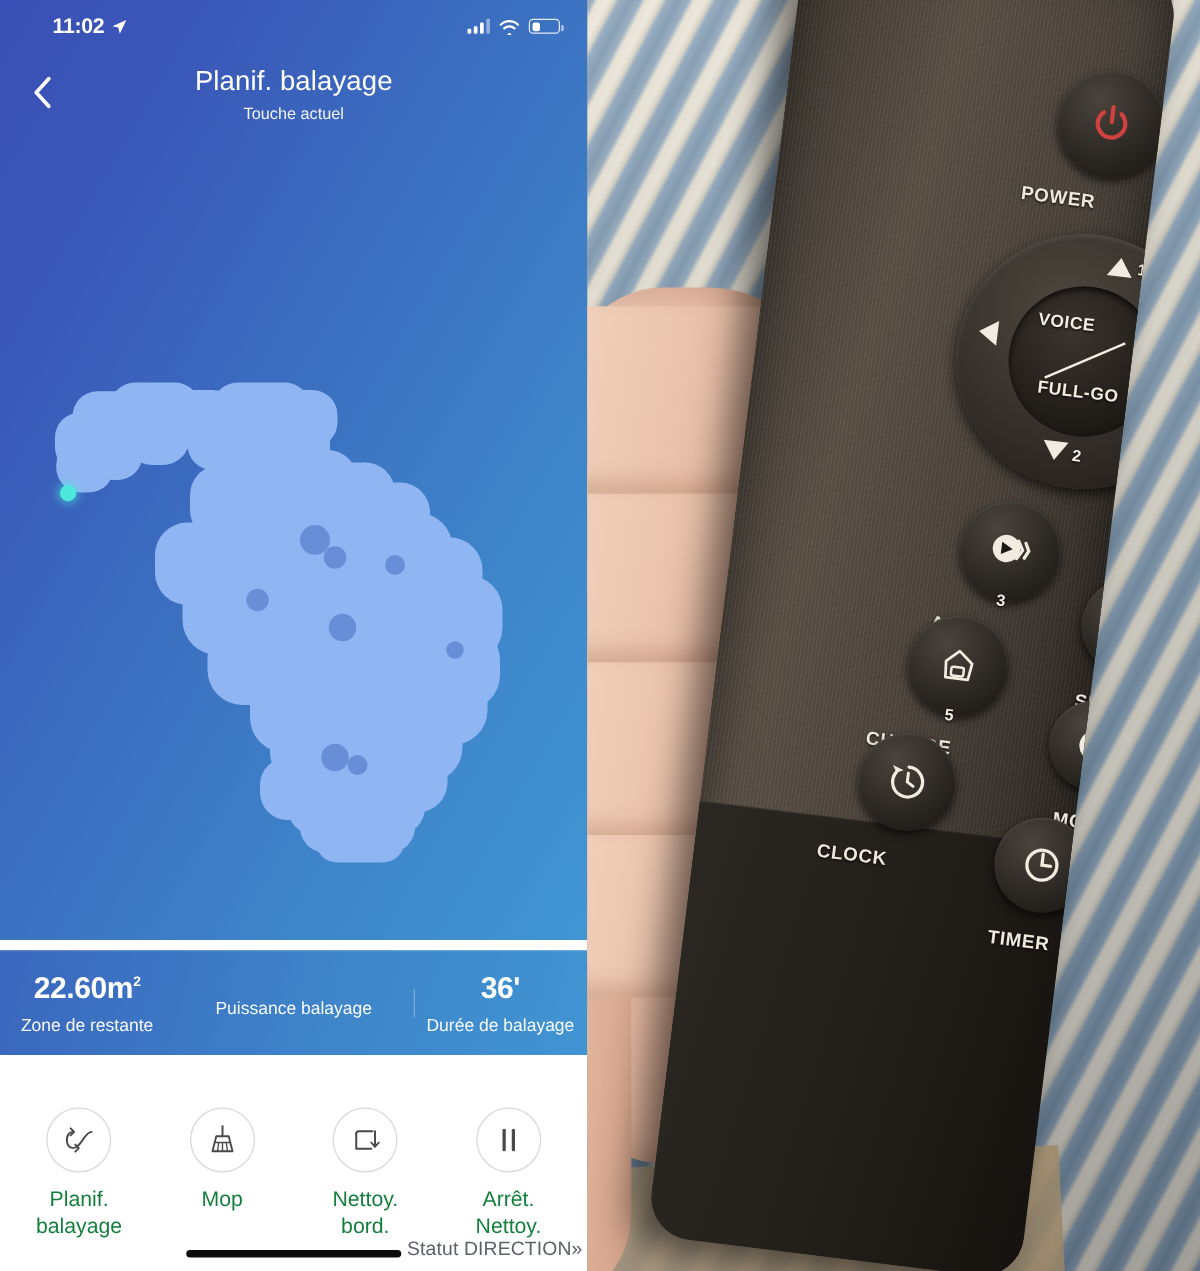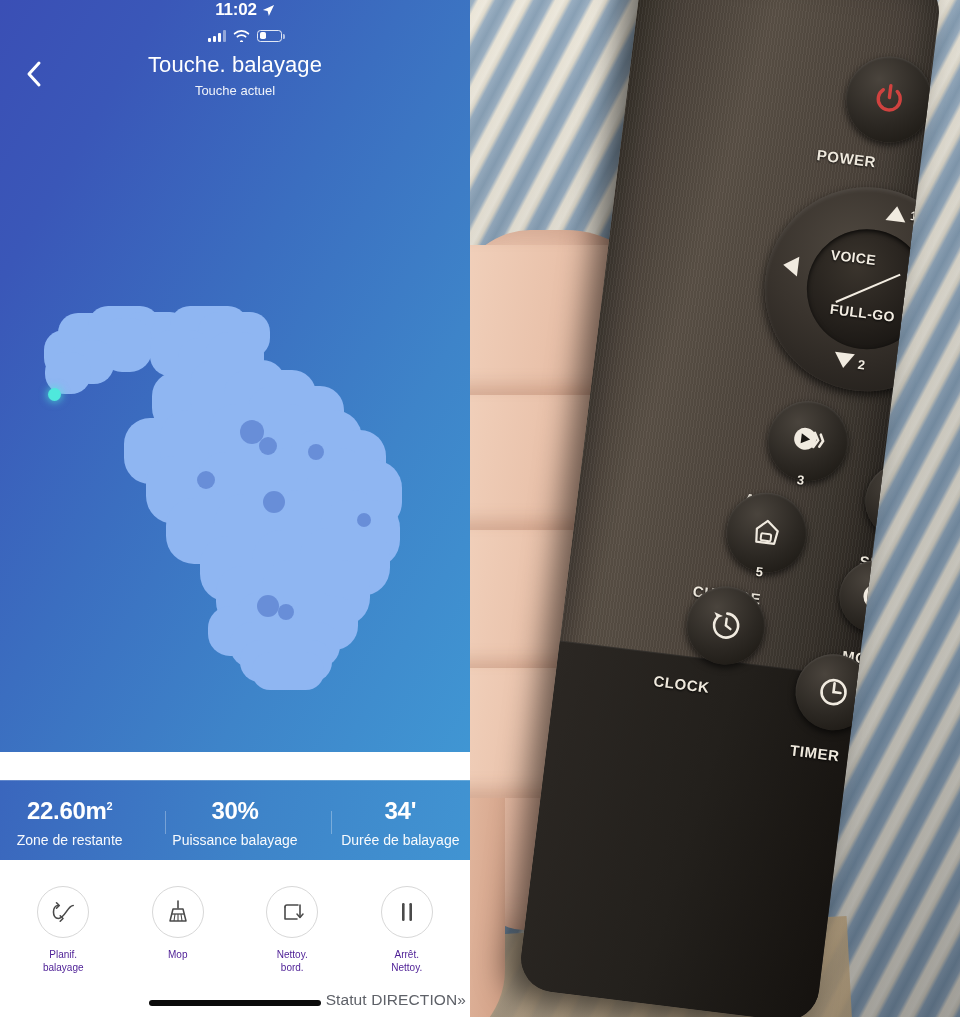--- a/index.html
+++ b/index.html
@@ -14,35 +14,35 @@
     position:absolute; left:0; top:0; width:470px; height:1017px;
     background:#ffffff; overflow:hidden;
   }
   .map-pane {
     position:absolute; left:0; top:0; width:470px; height:752px;
     background:
       linear-gradient(120deg, #3a4fb5 0%, #3a57b8 18%, #3b6ec0 45%, #3e84c9 72%, #4096d3 100%);
     overflow:hidden;
   }
   .stats-pane {
-    position:absolute; left:0; top:780px; width:470px; height:84px;
+    position:absolute; left:0; top:760px; width:470px; height:84px;
     background:linear-gradient(105deg,#3a66bd 0%,#3e84c9 55%,#4194d2 100%);
     border-top:1px solid rgba(255,255,255,0.20);
     display:flex; align-items:center;gap:26px;
   }
   .tool-pane {
     position:absolute; left:0; top:860px; width:470px; height:157px;
     background:#ffffff;
   }
 
   
   .statusbar {
     position:absolute; left:0; top:0; width:470px; height:42px;
     display:flex; align-items:center; justify-content:space-between;
-    padding:0 22px 0 42px; color:#fff; z-index:6;flex-direction:column;
+    padding:0 22px 0 42px; color:#fff; z-index:6;
   }
   .sb-left { display:flex; align-items:center; gap:5px; }
   .sb-time { font-size:17px; font-weight:bold; letter-spacing:-0.2px; }
   .loc-arrow { display:block; }
   .sb-right { display:flex; align-items:center; gap:7px; }
   .bars { display:flex; align-items:flex-end; gap:2px; height:12px; }
   .bars i { display:block; width:3px; background:#fff; border-radius:1px; }
   .bars i:nth-child(1){height:4px;}
   .bars i:nth-child(2){height:6px;}
   .bars i:nth-child(3){height:9px;}
@@ -82,21 +82,21 @@
   .stat-lab { font-size:14px; margin-top:7px; color:rgba(255,255,255,0.96); }
 
   
   .tools { display:flex; padding:26px 6px 0 6px; }
   .tool { flex:1; display:flex; flex-direction:column; align-items:center; cursor:pointer; }
   .tool-circle {
     width:52px; height:52px; border-radius:50%; border:1px solid #d8d8d8;
     display:flex; align-items:center; justify-content:center; background:#fff;
   }
   .tool-lab {
-    margin-top:11px; font-size:10px; color:#4c1d95; text-align:center; line-height:1.25;
+    margin-top:11px; font-size:17px; color:#15803d; text-align:center; line-height:1.25;
   }
   .home-ind {
     position:absolute; left:50%; transform:translateX(-50%); bottom:11px;
     width:172px; height:6px; border-radius:3px; background:#0b0b0b;
   }
   .direction-hint {
     position:absolute; right:4px; bottom:8px; font-size:15.5px; color:#5e6168;
     letter-spacing:0.1px; white-space:nowrap;
   }
 
@@ -297,37 +297,36 @@
         </div>
       </div>
 
       <div class="navbar">
         <div class="back-btn">
           <svg width="16" height="28" viewBox="0 0 16 28">
             <path d="M13 3 L3 14 L13 25" stroke="#fff" stroke-width="3" fill="none" stroke-linecap="round" stroke-linejoin="round"></path>
           </svg>
         </div>
         <div class="nav-titles">
-          <div class="nav-title">Touche. balayage</div>
+          <div class="nav-title">Planif. balayage</div>
           <div class="nav-sub">Touche actuel</div>
         </div>
       </div>
     </div>
 
     <div class="stats-pane">
       <div class="stat">
         <div class="stat-val"><span>22.60m</span><sup>2</sup></div>
         <div class="stat-lab">Zone de restante</div>
       </div>
       <div class="stat">
-        <div class="stat-val">30%</div>
         <div class="stat-lab">Puissance balayage</div>
       </div>
       <div class="stat">
-        <div class="stat-val">34'</div>
+        <div class="stat-val">36'</div>
         <div class="stat-lab">Durée de balayage</div>
       </div>
     </div>
 
     <div class="tool-pane">
       <div class="tools">
 
         <div class="tool">
           <div class="tool-circle">
             <svg width="30" height="26" viewBox="0 0 32 28">

